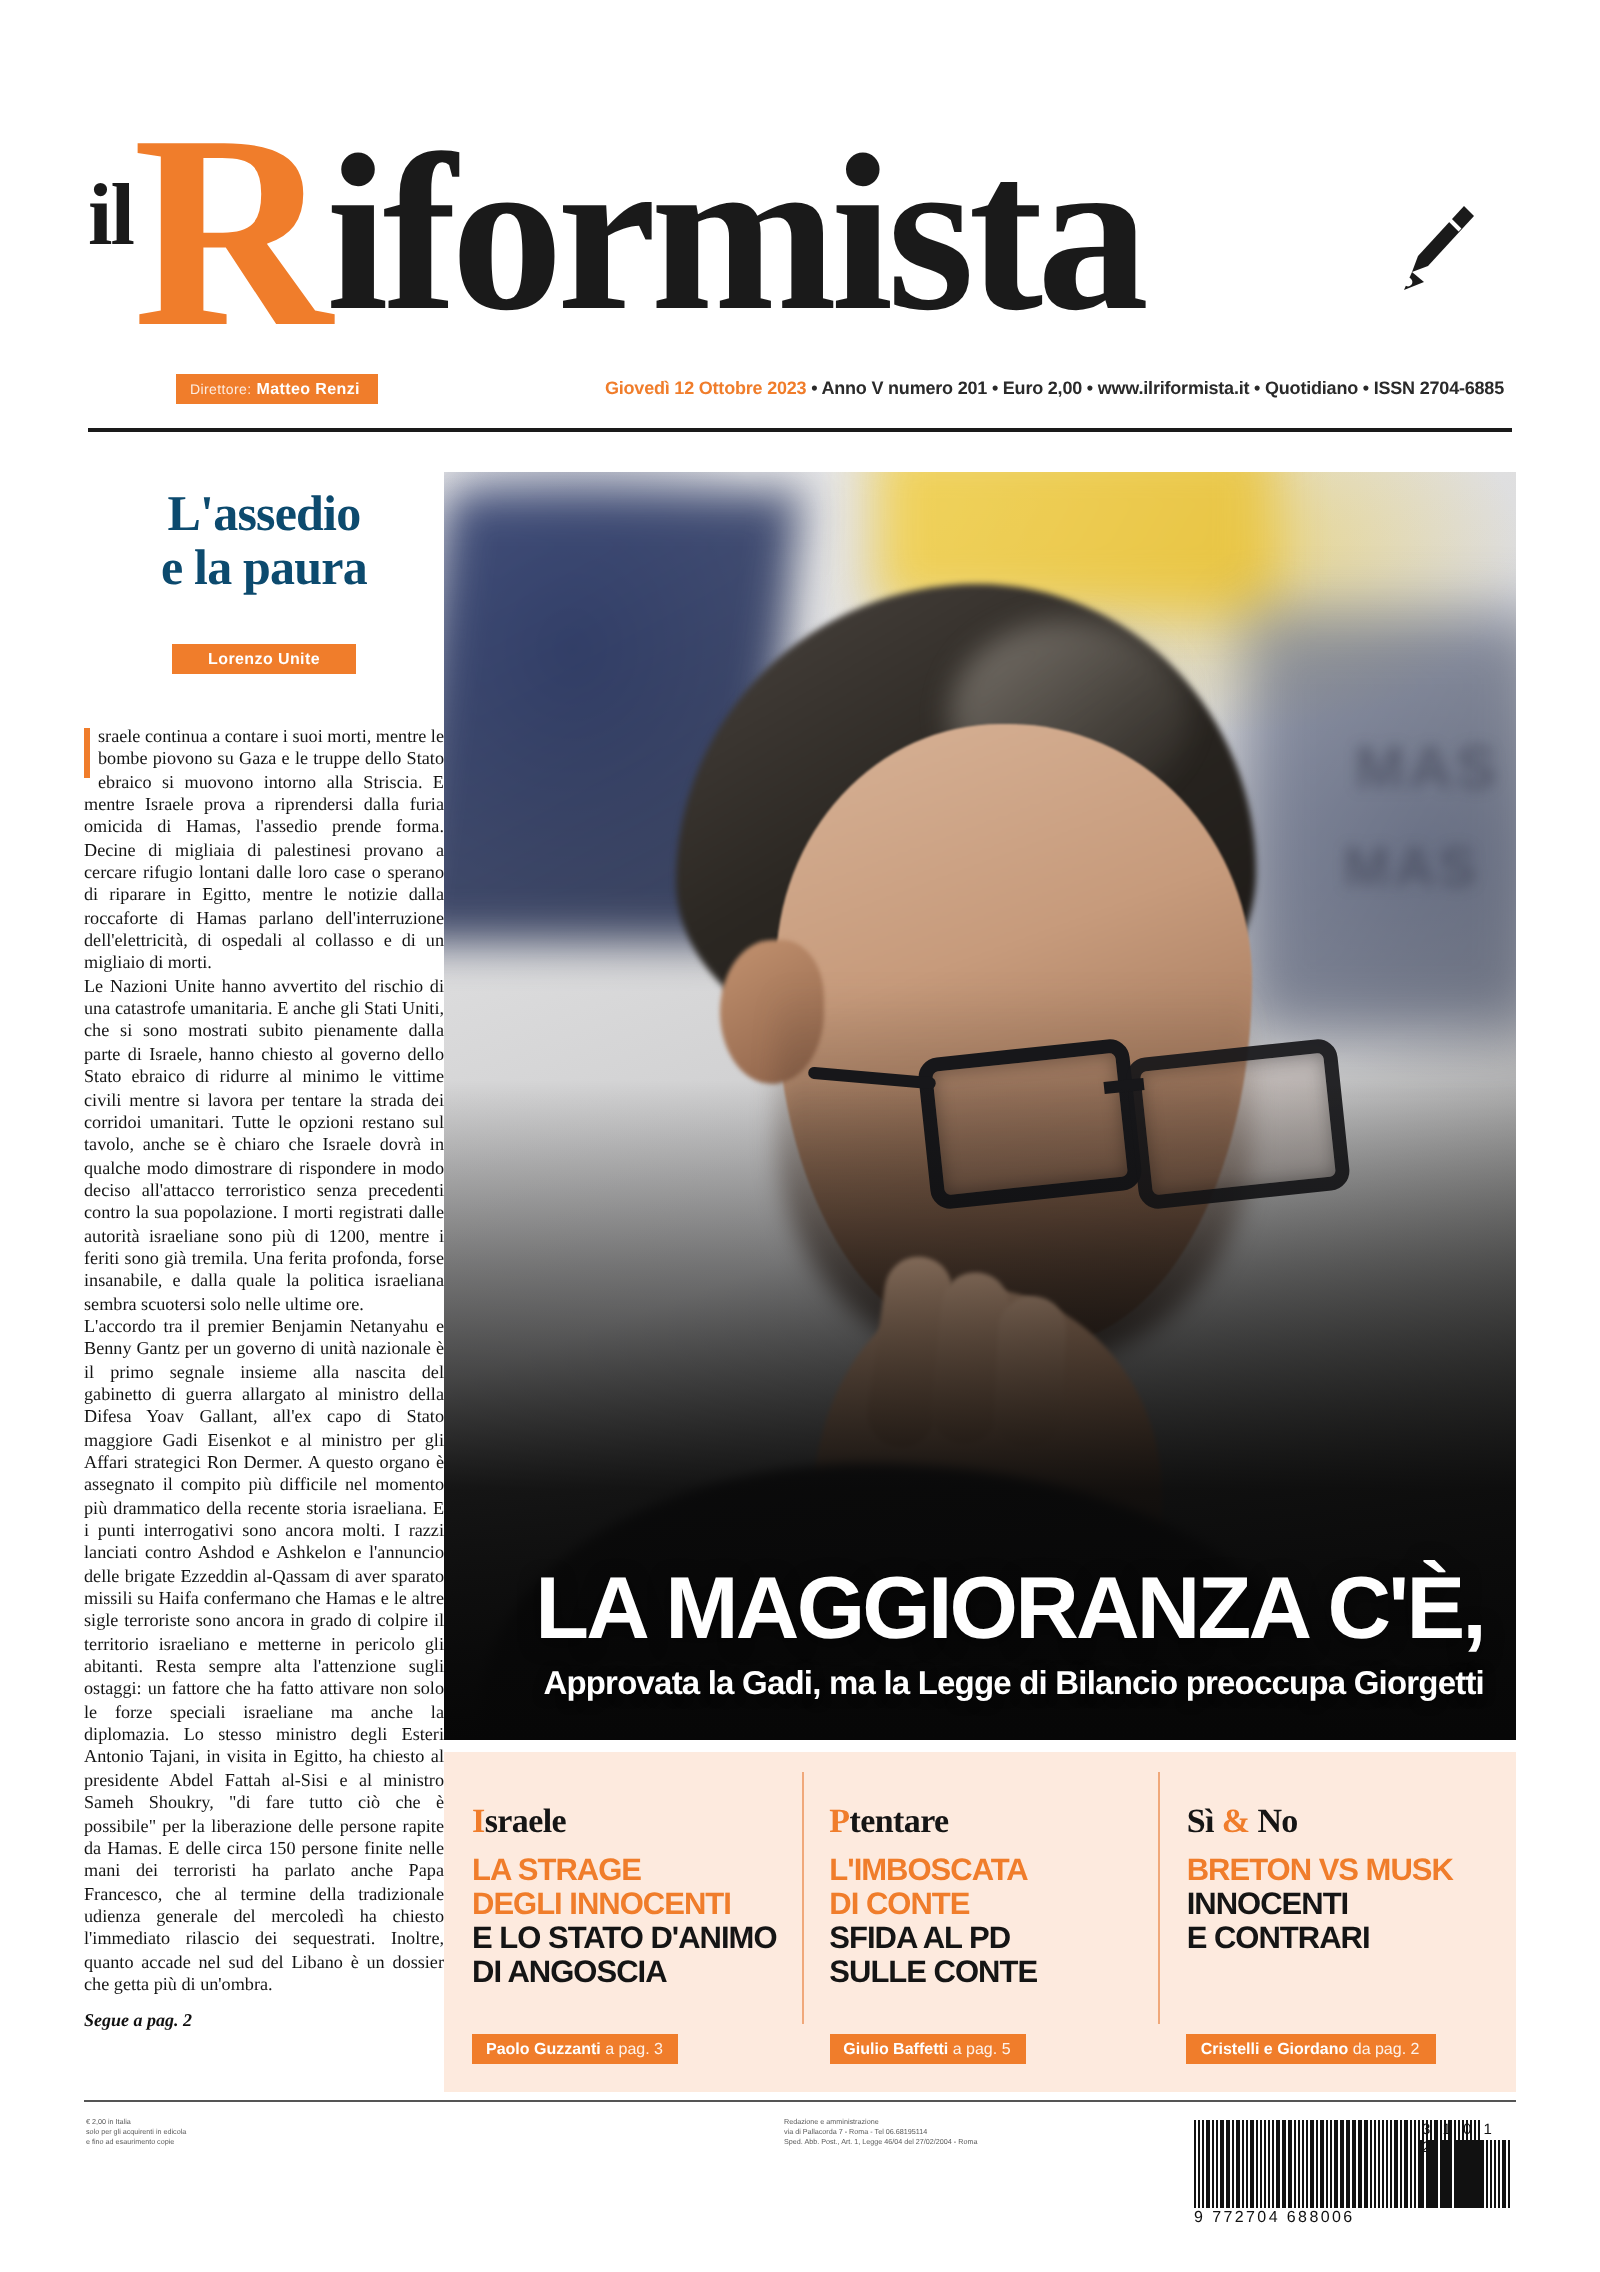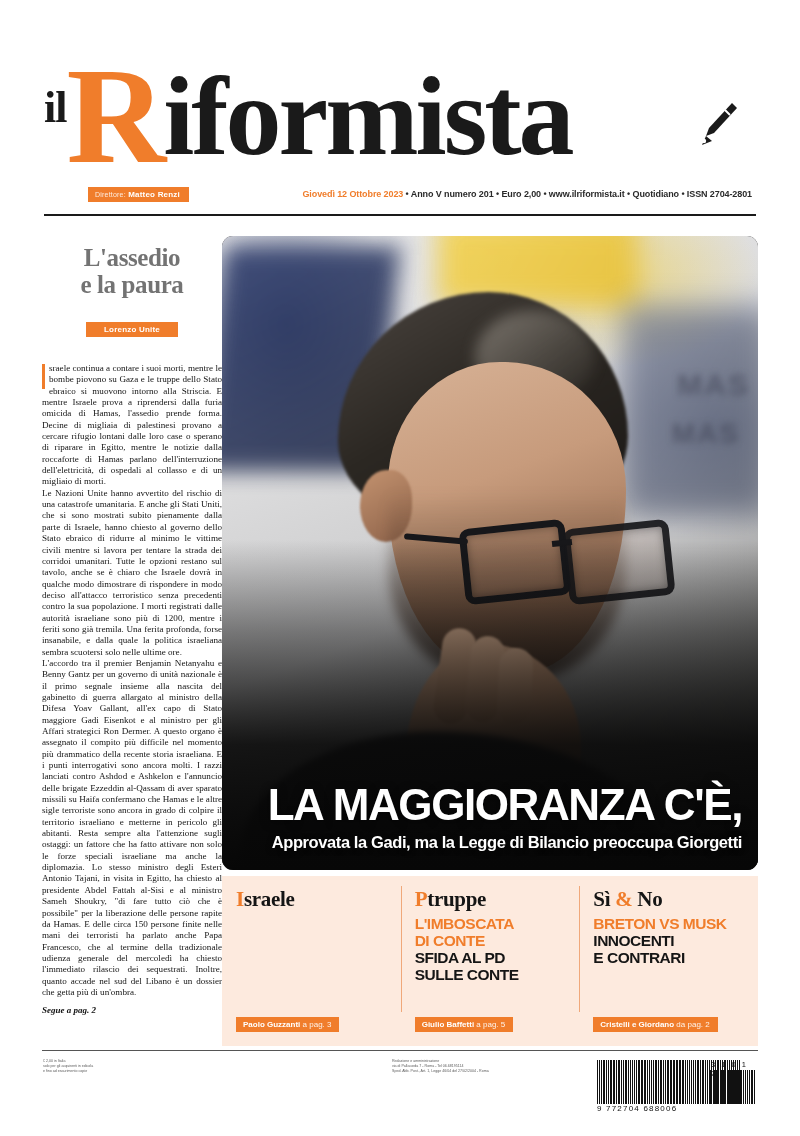--- a/index.html
+++ b/index.html
@@ -115,21 +115,21 @@
     left: 42px;
     top: 236px;
     width: 180px;
     height: 810px;
   }
   .left-headline {
     font-family: "Liberation Serif", serif;
     font-weight: bold;
     font-size: 25px;
     line-height: 27px;
-    color: #737373;
+    color: #0c4a6e;
     text-align: center;
     letter-spacing: -0.4px;
     margin-top: 8px;
   }
   .author-badge {
     margin: 24px auto 0 auto;
     background: #f07d2b;
     color: #fff;
     font-family: "Liberation Sans", sans-serif;
     font-size: 8px;
@@ -168,21 +168,20 @@
 
   
   .main-story {
     position: absolute;
     left: 222px;
     top: 236px;
     width: 536px;
     height: 634px;
     overflow: hidden;
     background: #111;
-    border-radius: 11px;
   }
   .photo {
     position: absolute;
     left: 0; top: 0;
     width: 536px;
     height: 634px;
     overflow: hidden;
   }
   .photo-bg {
     position: absolute;
@@ -392,25 +391,26 @@
     content: "";
     position: absolute;
     left: 0; top: 10px;
     width: 1px;
     height: 126px;
     background: #f0a87a;
   }
   .teaser-kicker {
     font-family: "Liberation Serif", serif;
     font-weight: bold;
-    font-size: 21px;
+    font-size: 17px;
     line-height: 18px;
     color: #151515;
     letter-spacing: -0.3px;
     margin-bottom: 7px;
+    margin-top: 12px;
   }
   .teaser-kicker .kick-accent { color: #f07d2b; }
   .teaser-title {
     font-family: "Liberation Sans", sans-serif;
     font-weight: bold;
     font-size: 15.5px;
     line-height: 17px;
     letter-spacing: -0.5px;
   }
   .tt-orange { color: #f07d2b; display: block; }
@@ -507,21 +507,21 @@
         <path d="M40 3 L45 8 L22 33 L14 36 L17 28 Z" fill="#1a1a1a"></path>
         <path d="M14 36 L10 45 L20 41 Z" fill="#1a1a1a"></path>
         <path d="M33 10 L38 15" stroke="#ffffff" stroke-width="2"></path>
         <circle cx="12" cy="41" r="2.2" fill="#ffffff"></circle>
       </svg>
     </div>
 
     <div class="director-badge"><span class="dlabel">Direttore:</span>
       <span>Matteo Renzi</span></div>
 
-    <div class="dateline"><span class="dl-date">Giovedì 12 Ottobre 2023</span><span> • Anno V numero 201 • Euro 2,00 • www.ilriformista.it • Quotidiano • ISSN 2704-2801</span></div>
+    <div class="dateline"><span class="dl-date">Giovedì 12 Ottobre 2023</span><span> • Anno V numero 201 • Euro 2,00 • www.ilriformista.it • Quotidiano • ISSN 2704-6885</span></div>
 
     <div class="rule-top"></div>
   </div>
 
   <div class="left-col">
     <div class="left-headline">
       <div>L'assedio</div>
       <div>e la paura</div>
     </div>
     <div class="author-badge">Lorenzo Unite</div>
@@ -568,25 +568,31 @@
       <div class="headline">LA MAGGIORANZA C'È,</div>
       <div class="subhead">Approvata la Gadi, ma la Legge di Bilancio preoccupa Giorgetti</div>
 
     </div>
   </div>
 
   <div class="teasers">
 
     <div class="teaser">
       <div class="teaser-kicker"><span class="kick-accent">I</span><span>sraele</span></div>
+      <div class="teaser-title">
+        <span class="tt-orange">LA STRAGE</span>
+        <span class="tt-orange">DEGLI INNOCENTI</span>
+        <span class="tt-black">E LO STATO D'ANIMO</span>
+        <span class="tt-black">DI ANGOSCIA</span>
+      </div>
       <div class="teaser-byline"><span>Paolo Guzzanti</span><span class="tb-page"> a pag. 3</span></div>
     </div>
 
     <div class="teaser">
-      <div class="teaser-kicker"><span class="kick-accent">P</span><span>truppe</span></div>
+      <div class="teaser-kicker"><span class="kick-accent">P</span><span>tentare</span></div>
       <div class="teaser-title">
         <span class="tt-orange">L'IMBOSCATA</span>
         <span class="tt-orange">DI CONTE</span>
         <span class="tt-black">SFIDA AL PD</span>
         <span class="tt-black">SULLE CONTE</span>
       </div>
       <div class="teaser-byline"><span>Giulio Baffetti</span><span class="tb-page"> a pag. 5</span></div>
     </div>
 
     <div class="teaser">

